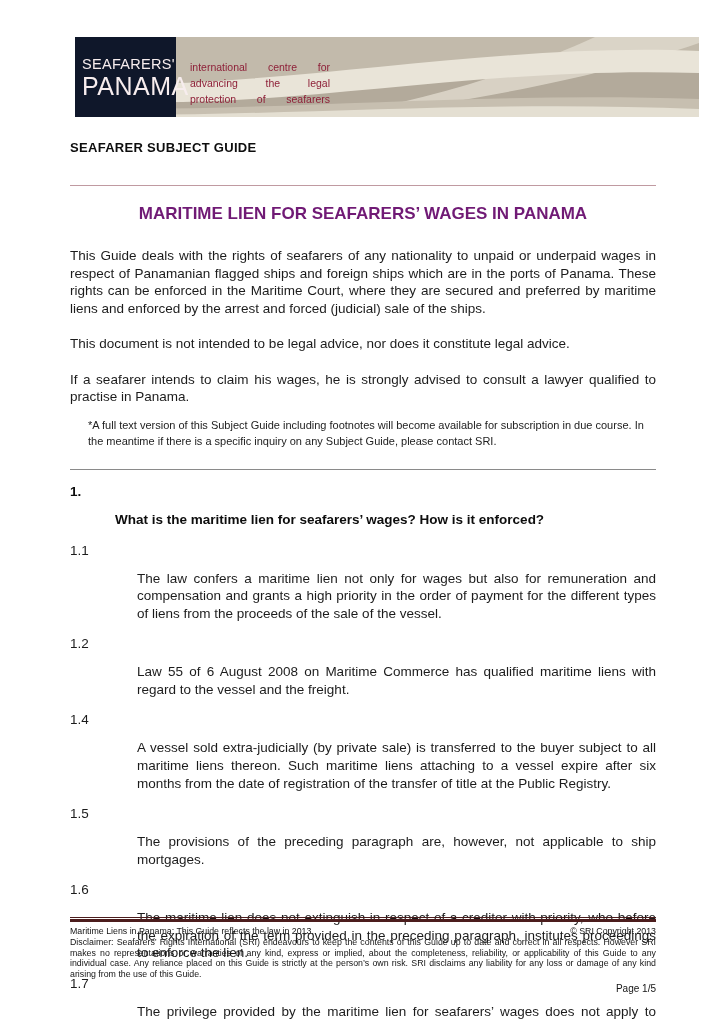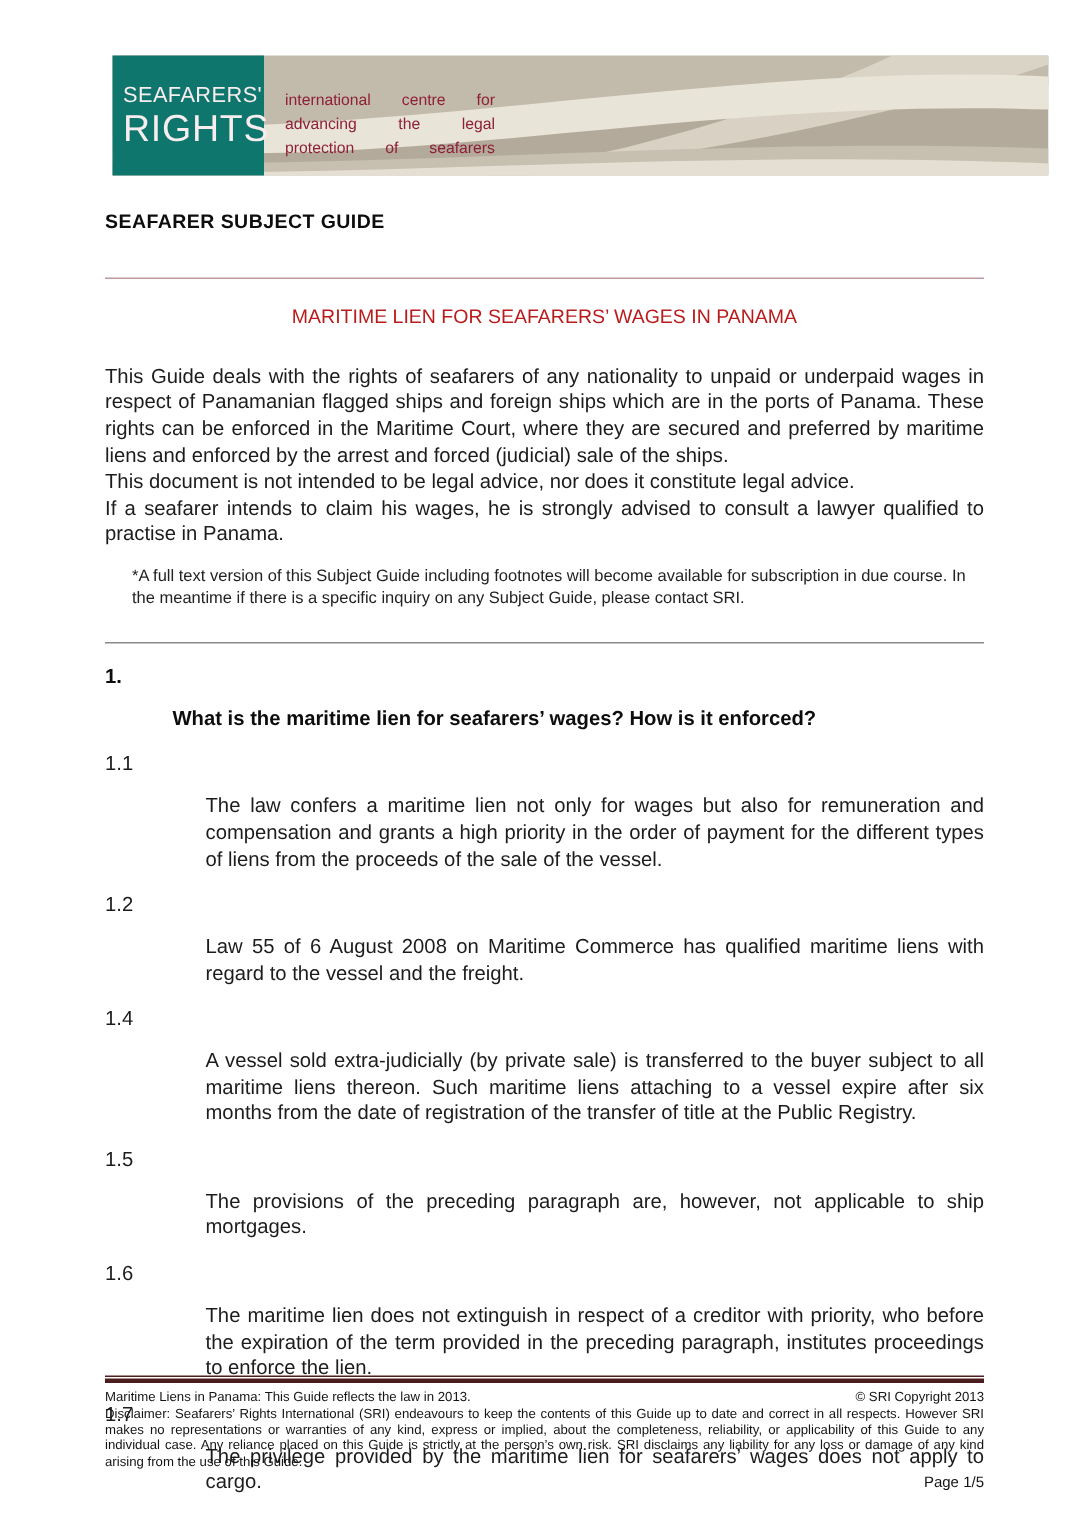--- a/index.html
+++ b/index.html
@@ -4,39 +4,39 @@
 <style>
   html,body{margin:0;padding:0;background:#ffffff;}
   .page{
     position:relative;width:723px;height:1024px;background:#ffffff;overflow:hidden;
     font-family:"Liberation Sans",sans-serif;color:#1c1c1c;
   }
   
   .banner{position:absolute;left:75px;top:37px;width:624px;height:80px;}
   .banner svg{display:block;position:absolute;left:0;top:0;}
   .logo-box{
-    position:absolute;left:0;top:0;width:101px;height:80px;background:#0f766e;
+    position:absolute;left:0;top:0;width:101px;height:80px;background:#0f172a;
     color:#f7edee;box-sizing:border-box;padding:20px 0 0 7px;line-height:1;
   }
   .logo-line1{font-size:14.5px;letter-spacing:.3px;}
   .logo-line2{font-size:25px;letter-spacing:.5px;margin-top:2px;font-weight:400;}
   .tagline{
     position:absolute;left:115px;top:23px;width:140px;color:#8e2038;
     font-size:10.5px;line-height:1.5;
   }
   .tagline div{text-align:justify;text-align-last:justify;}
   
   .subject{
     position:absolute;left:70px;top:140px;font-size:13px;font-weight:bold;
     letter-spacing:.3px;color:#0d0d0d;
   }
   .rule-pink{position:absolute;left:70px;top:185px;width:586px;border-top:1.5px solid #c09aa1;}
   .main{position:absolute;left:70px;top:203px;width:586px;font-size:13.5px;line-height:1.3;}
-  .doc-title{text-align:center;font-weight:normal;font-size:13px;color:#b91c1c;}
-  .para{margin-top:0;text-align:justify;}
+  .doc-title{text-align:center;font-weight:bold;font-size:17px;color:#701a75;}
+  .para{margin-top:18px;text-align:justify;}
   .para.first{margin-top:22px;}
   .note{margin:12px 10px 0 18px;font-size:11px;line-height:1.42;color:#222;}
   .rule-gray{margin-top:20px;border-top:1.5px solid #8a8a8a;}
   .sec-head{margin-top:13px;display:flex;font-weight:bold;color:#0d0d0d;}
   .item{margin-top:13px;display:flex;gap:22px;}
   .num{flex:0 0 45px;}
   .itext{flex:1;text-align:justify;margin-top:28px;}
   
   .footer{position:absolute;left:70px;top:917px;width:586px;font-size:8.8px;line-height:1.18;color:#141414;}
   .footer-rule{height:1px;border-top:1.5px solid #4c1d1d;border-bottom:3px solid #4c1d1d;margin-bottom:4px;}
@@ -54,21 +54,21 @@
     <svg width="624" height="80" viewBox="0 0 624 80">
       <rect width="624" height="80" fill="#b3aa9b"></rect>
       <path d="M0,55 C150,68 300,12 624,20 L624,0 L0,0 Z" fill="#c2baab"></path>
       <path d="M280,80 C430,58 530,38 624,6 L624,0 L520,0 C450,32 360,62 250,80 Z" fill="#ded8cb" opacity="0.85"></path>
       <path d="M0,62 C200,78 390,28 624,36 L624,14 C420,4 180,56 0,46 Z" fill="#e9e4d8"></path>
       <path d="M0,80 L624,80 L624,62 C400,54 180,76 0,71 Z" fill="#c7bfb0"></path>
       <path d="M0,80 L624,80 L624,72 C390,62 170,82 0,77 Z" fill="#e4dfd2"></path>
     </svg>
     <div class="logo-box">
       <div class="logo-line1">SEAFARERS'</div>
-      <div class="logo-line2">RIGHTS</div>
+      <div class="logo-line2">PANAMA</div>
     </div>
     <div class="tagline">
       <div>international centre for</div>
       <div>advancing the legal</div>
       <div>protection of seafarers</div>
     </div>
   </div>
 
   <div class="subject">SEAFARER SUBJECT GUIDE</div>
   <div class="rule-pink"></div>

